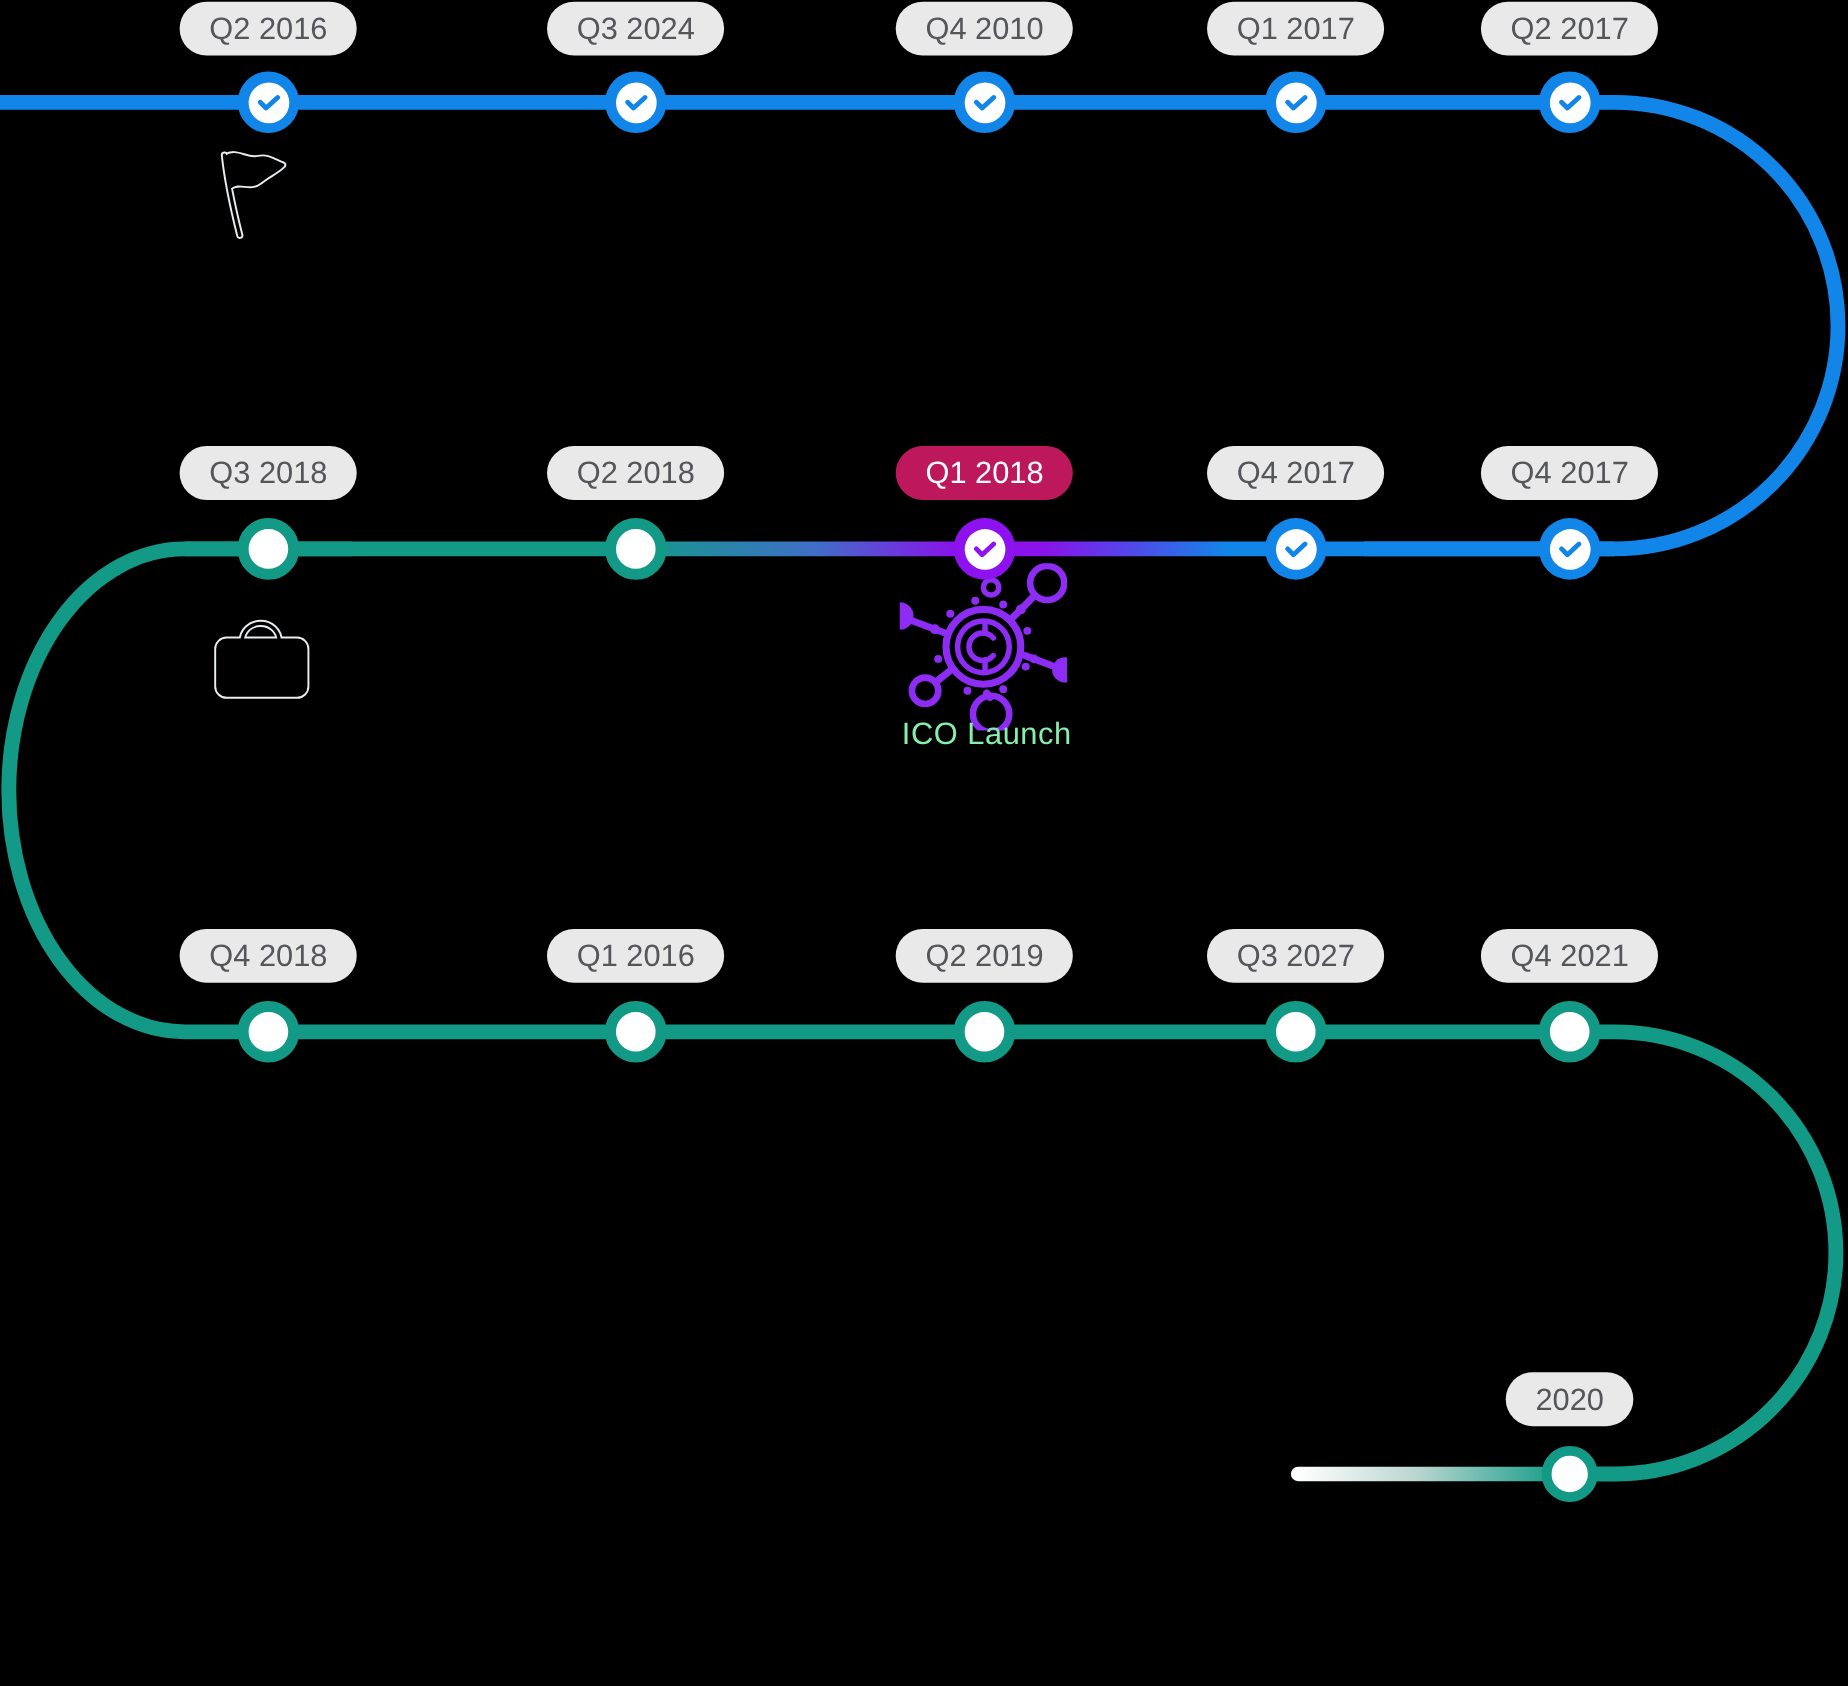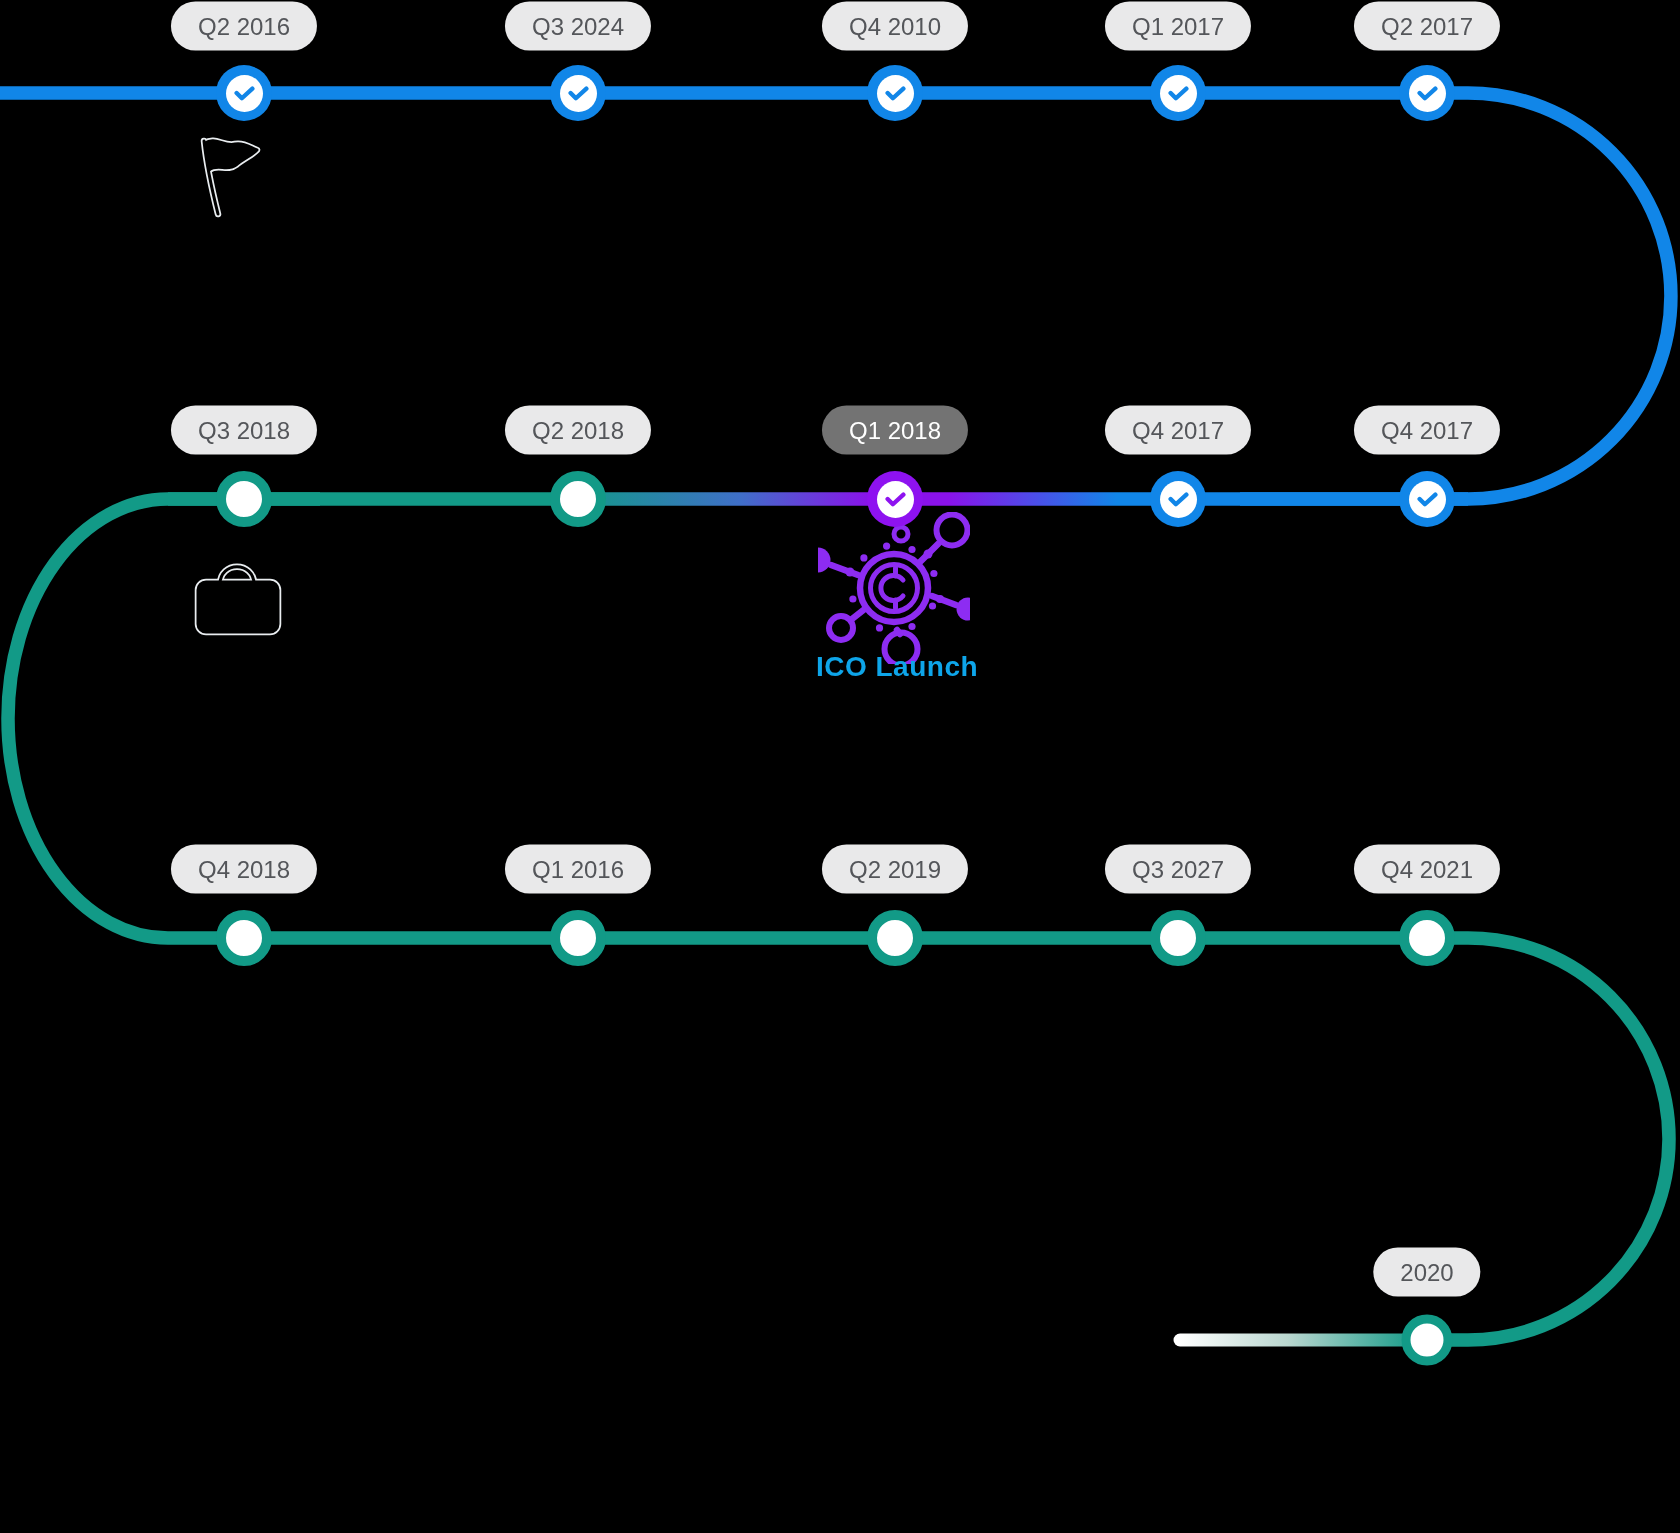--- a/index.html
+++ b/index.html
@@ -2,43 +2,43 @@
 <html><head>
 <meta charset="utf-8">
 <style>
   html,body{margin:0;padding:0;background:#000;}
   .canvas{position:relative;width:1680px;height:1533px;background:#000;overflow:hidden;
           font-family:"Liberation Sans","DejaVu Sans",sans-serif;}
   .track{position:absolute;left:0;top:0;z-index:1;}
   .icon{position:absolute;z-index:2;}
   
   .pill{position:absolute;z-index:4;transform:translate(-50%,-50%);
-        background:#e9e9ea;color:#54565a;font-size:24px;height:49px;line-height:49px;
+        background:#e9e9ea;color:#54565a;font-size:28px;height:49px;line-height:49px;
         padding:0 27px;border-radius:25px;white-space:nowrap;}
-  .pill.purple-pill{background:#737373;color:#ffffff;text-align:center;}
+  .pill.purple-pill{background:#be185d;color:#ffffff;text-align:center;}
   
   .node{position:absolute;z-index:3;transform:translate(-50%,-50%);border-radius:50%;box-sizing:border-box;}
   .node.checked{width:56px;height:56px;display:flex;align-items:center;justify-content:center;}
   .node.checked .inner{width:37px;height:37px;background:#fff;border-radius:50%;
         display:flex;align-items:center;justify-content:center;}
   .check{width:21px;height:16px;fill:none;stroke-width:5;stroke-linecap:round;stroke-linejoin:round;}
   .node.blue{background:#1186e8;} .node.blue .check{stroke:#1186e8;}
   .node.purple{background:#8e12f0;} .node.purple .check{stroke:#8e12f0;}
   .node.open{width:56px;height:56px;background:#fff;border:10px solid #129a87;}
   .node.open.small{width:51px;height:51px;border-width:9px;}
   
   .casing-w path,.casing-w rect,.casing-w circle,.casing-w polyline{
      stroke:#e9edf0;stroke-width:6.5;fill:none;stroke-linejoin:round;stroke-linecap:round;}
   .casing-w .filled{fill:#000;}
   .casing-b path,.casing-b rect,.casing-b circle,.casing-b polyline{
      stroke:#000;stroke-width:3;fill:none;stroke-linejoin:round;stroke-linecap:round;}
   .casing-b .filled{fill:#000;}
   
   .ico-caption{position:absolute;z-index:4;transform:translate(-50%,-50%);
-     color:#0ea5e9;font-size:28px;font-weight:bold;letter-spacing:.5px;white-space:nowrap;}
+     color:#86efac;font-size:28px;font-weight:normal;letter-spacing:.5px;white-space:nowrap;}
 </style>
 </head>
 <body>
 
 <div class="canvas">
 
   <svg class="track" width="1680" height="1533" viewBox="0 0 1680 1533">
     <defs>
       <linearGradient id="g-row2" gradientUnits="userSpaceOnUse" x1="168" y1="0" x2="1468" y2="0">
         <stop offset="0" stop-color="#129a87"></stop>

